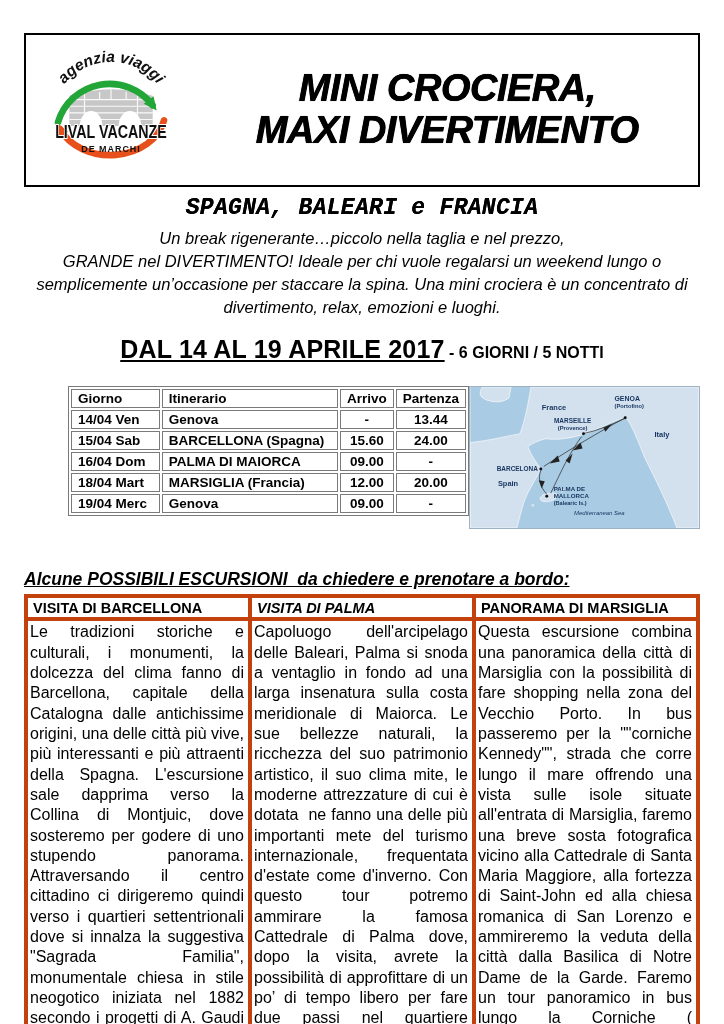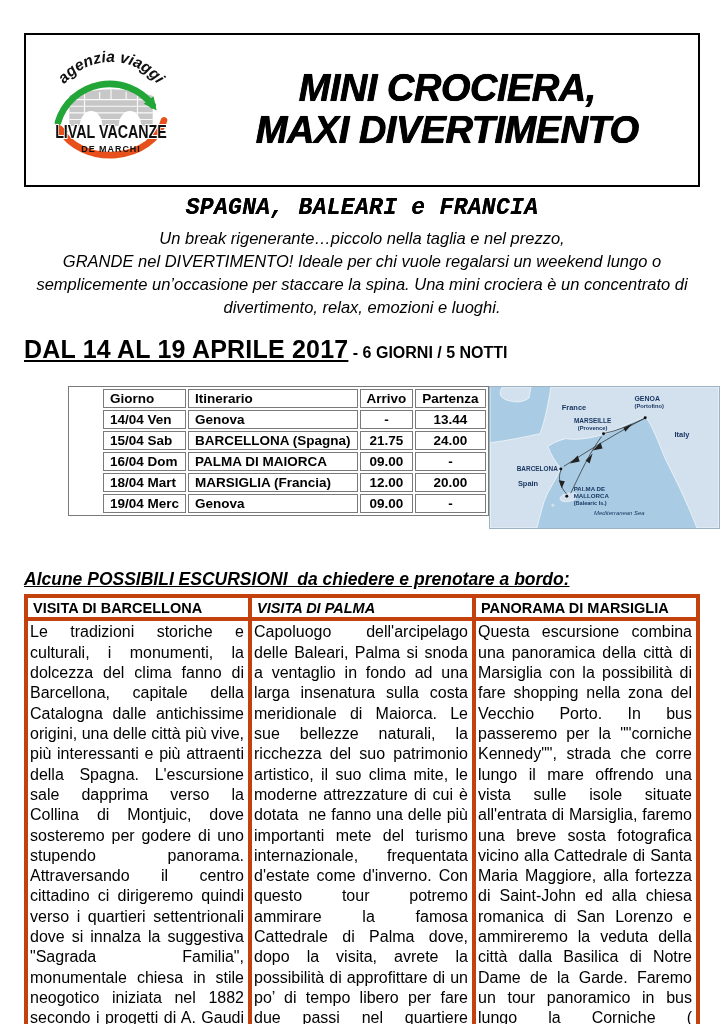--- a/index.html
+++ b/index.html
@@ -19,28 +19,28 @@
     letter-spacing:-0.5px;text-shadow:0 0 0.7px #000, 0.6px 0 0.2px #000;
     white-space:nowrap;
   }
   
   .subtitle{
     margin-top:8px;text-align:center;font-weight:bold;font-style:italic;
     font-size:23px;letter-spacing:0.3px;text-shadow:0 0 0.5px #000;font-family:Liberation Mono, monospace;
   }
   .intro{margin-top:6px;text-align:center;font-style:italic;font-size:16.5px;line-height:1.4;}
   
-  .date-heading{margin-top:16px;text-align:left;}
+  .date-heading{margin-top:16px;text-align:center;}
   .date-main{font-weight:bold;font-size:25px;text-decoration:underline;letter-spacing:0.2px;}
   .date-suffix{font-weight:bold;font-size:16px;}
   
   .mid-row{margin-top:22px;display:flex;justify-content:space-between;align-items:flex-start;}
   table.itinerary{
     margin-left:44px;border-collapse:separate;border-spacing:2px;
-    border:1px solid #7a7a7a;background:#fff;padding-left:32px;
+    border:1px solid #7a7a7a;background:#fff;
   }
   table.itinerary th, table.itinerary td{
     border:1px solid #7a7a7a;font-weight:bold;font-size:13.5px;
     padding:1px 6px;white-space:nowrap;background:#fff;
   }
   table.itinerary th{text-align:left;}
   td.c, th.c{text-align:center;}
   col.w-g{width:92px;} col.w-i{width:180px;} col.w-a{width:52px;} col.w-p{width:58px;}
   .map-wrap{border:1px solid #9fb2c1;width:229px;height:141px;line-height:0;}
   
@@ -139,21 +139,21 @@
       </tr>
       <tr>
         <td>14/04 Ven</td>
         <td>Genova</td>
         <td class="c">-</td>
         <td class="c">13.44</td>
       </tr>
       <tr>
         <td>15/04 Sab</td>
         <td>BARCELLONA (Spagna)</td>
-        <td class="c">21.75</td>
+        <td class="c">15.60</td>
         <td class="c">24.00</td>
       </tr>
       <tr>
         <td>16/04 Dom</td>
         <td>PALMA DI MAIORCA</td>
         <td class="c">09.00</td>
         <td class="c">-</td>
       </tr>
       <tr>
         <td>18/04 Mart</td>

